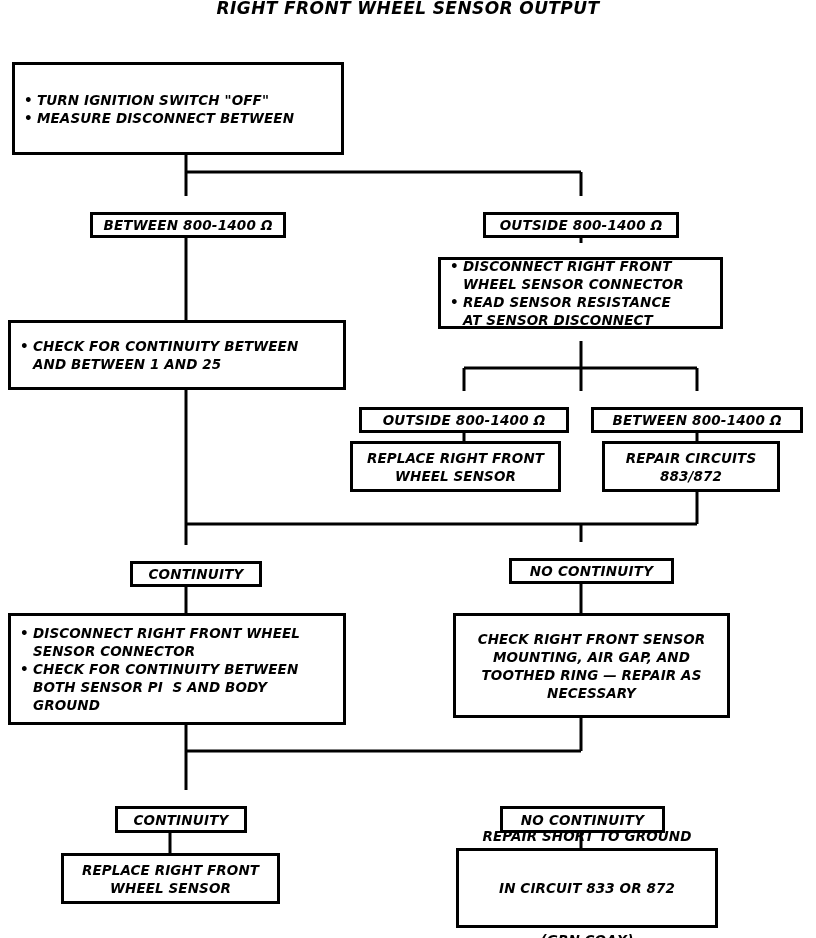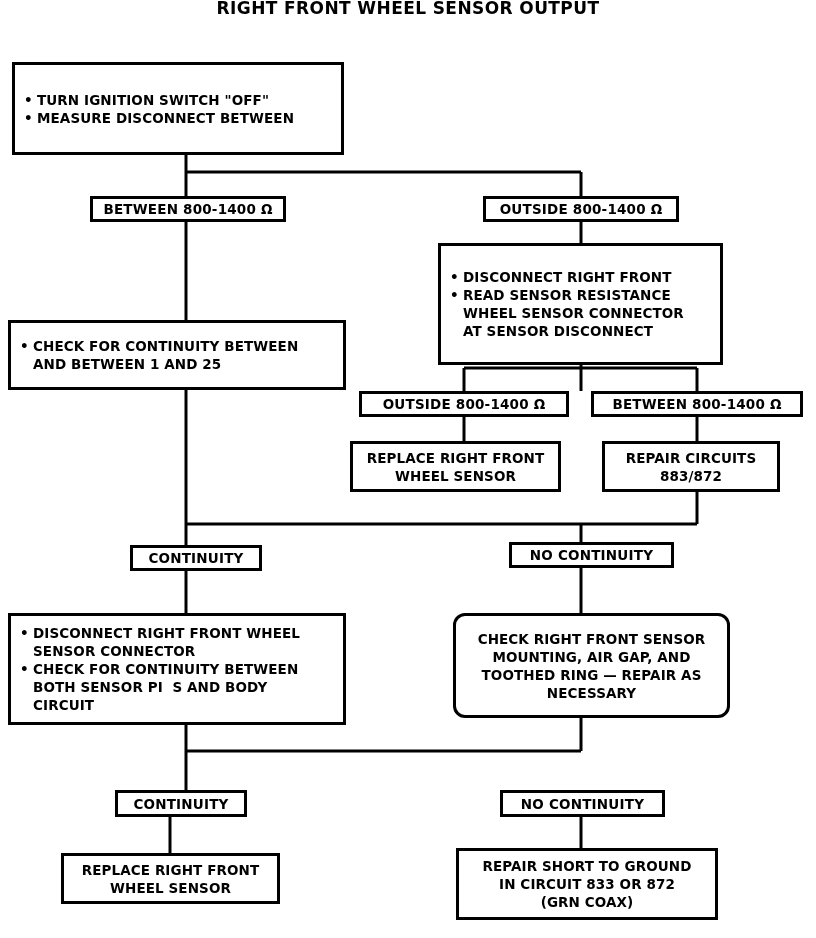--- a/index.html
+++ b/index.html
@@ -12,20 +12,21 @@
     height: 938px;
     position: relative;
     font-family: "Liberation Sans", sans-serif;
     overflow: hidden;
   }
   #canvas {
     position: absolute;
     left: 0; top: 0;
     width: 816px;
     height: 938px;
+    font-style: italic;
   }
   .title {
     position: absolute;
     left: 0;
     top: -2px;
     width: 816px;
     text-align: center;
     font-size: 17px;
     font-weight: bold;
     letter-spacing: 0.4px;
@@ -52,20 +53,21 @@
   }
   .node.bullets {
     align-items: flex-start;
     text-align: left;
   }
   .pill {
     font-size: 13.5px;
     letter-spacing: 0.2px;
     padding: 2px 11px;
     white-space: nowrap;
+    margin-top: 16px;
   }
   .blockbox {
     font-size: 13.5px;
     line-height: 18px;
     letter-spacing: 0.1px;
     padding: 5px 9px;
   }
   .bullet-line {
     display: block;
     position: relative;
@@ -147,24 +149,24 @@
   </div>
 
   <div class="node center pill" style="left:90px; top:196px; width:196px; height:26px;">
     <span class="ctr-line">BETWEEN 800-1400 Ω</span>
   </div>
 
   <div class="node center pill" style="left:483px; top:196px; width:196px; height:26px;">
     <span class="ctr-line">OUTSIDE 800-1400 Ω</span>
   </div>
 
-  <div class="node bullets blockbox" style="left:438px; top:243px; width:285px; height:122px;">
+  <div class="node bullets blockbox" style="left:438px; top:257px; width:285px; height:72px;">
     <span class="bullet-line dot">DISCONNECT RIGHT FRONT</span>
+    <span class="bullet-line">WHEEL SENSOR CONNECTOR</span>
     <span class="bullet-line dot">READ SENSOR RESISTANCE</span>
-    <span class="bullet-line">WHEEL SENSOR CONNECTOR</span>
     <span class="bullet-line">AT SENSOR DISCONNECT</span>
   </div>
 
   <div class="node bullets blockbox" style="left:8px; top:320px; width:338px; height:70px;">
     <span class="bullet-line dot">CHECK FOR CONTINUITY BETWEEN</span>
     <span class="bullet-line">AND BETWEEN 1 AND 25</span>
   </div>
 
   <div class="node center pill" style="left:359px; top:391px; width:210px; height:26px;">
     <span class="ctr-line">OUTSIDE 800-1400 Ω</span>
@@ -190,42 +192,42 @@
 
   <div class="node center pill" style="left:509px; top:542px; width:165px; height:26px;">
     <span class="ctr-line">NO CONTINUITY</span>
   </div>
 
   <div class="node bullets blockbox" style="left:8px; top:613px; width:338px; height:112px;">
     <span class="bullet-line dot">DISCONNECT RIGHT FRONT WHEEL</span>
     <span class="bullet-line">SENSOR CONNECTOR</span>
     <span class="bullet-line dot">CHECK FOR CONTINUITY BETWEEN</span>
     <span class="bullet-line">BOTH SENSOR PI  S AND BODY</span>
-    <span class="bullet-line">CIRCUIT</span>
-  </div>
-
-  <div class="node center blockbox" style="left:453px; top:613px; width:277px; height:105px;border-radius:12px;">
+    <span class="bullet-line">GROUND</span>
+  </div>
+
+  <div class="node center blockbox" style="left:453px; top:613px; width:277px; height:105px;">
     <span class="ctr-line">CHECK RIGHT FRONT SENSOR</span>
     <span class="ctr-line">MOUNTING, AIR GAP, AND</span>
     <span class="ctr-line">TOOTHED RING — REPAIR AS</span>
     <span class="ctr-line">NECESSARY</span>
   </div>
 
   <div class="node center pill" style="left:115px; top:790px; width:132px; height:27px;">
     <span class="ctr-line">CONTINUITY</span>
   </div>
 
   <div class="node center pill" style="left:500px; top:790px; width:165px; height:27px;">
     <span class="ctr-line">NO CONTINUITY</span>
   </div>
 
   <div class="node center blockbox" style="left:61px; top:853px; width:219px; height:51px;">
     <span class="ctr-line">REPLACE RIGHT FRONT</span>
     <span class="ctr-line">WHEEL SENSOR</span>
   </div>
 
-  <div class="node center blockbox" style="left:456px; top:848px; width:262px; height:72px;">
+  <div class="node center blockbox" style="left:456px; top:848px; width:262px; height:80px;gap:34px;">
     <span class="ctr-line">REPAIR SHORT TO GROUND</span>
     <span class="ctr-line">IN CIRCUIT 833 OR 872</span>
     <span class="ctr-line">(GRN COAX)</span>
   </div>
 
 </div>
 
 </body></html>

